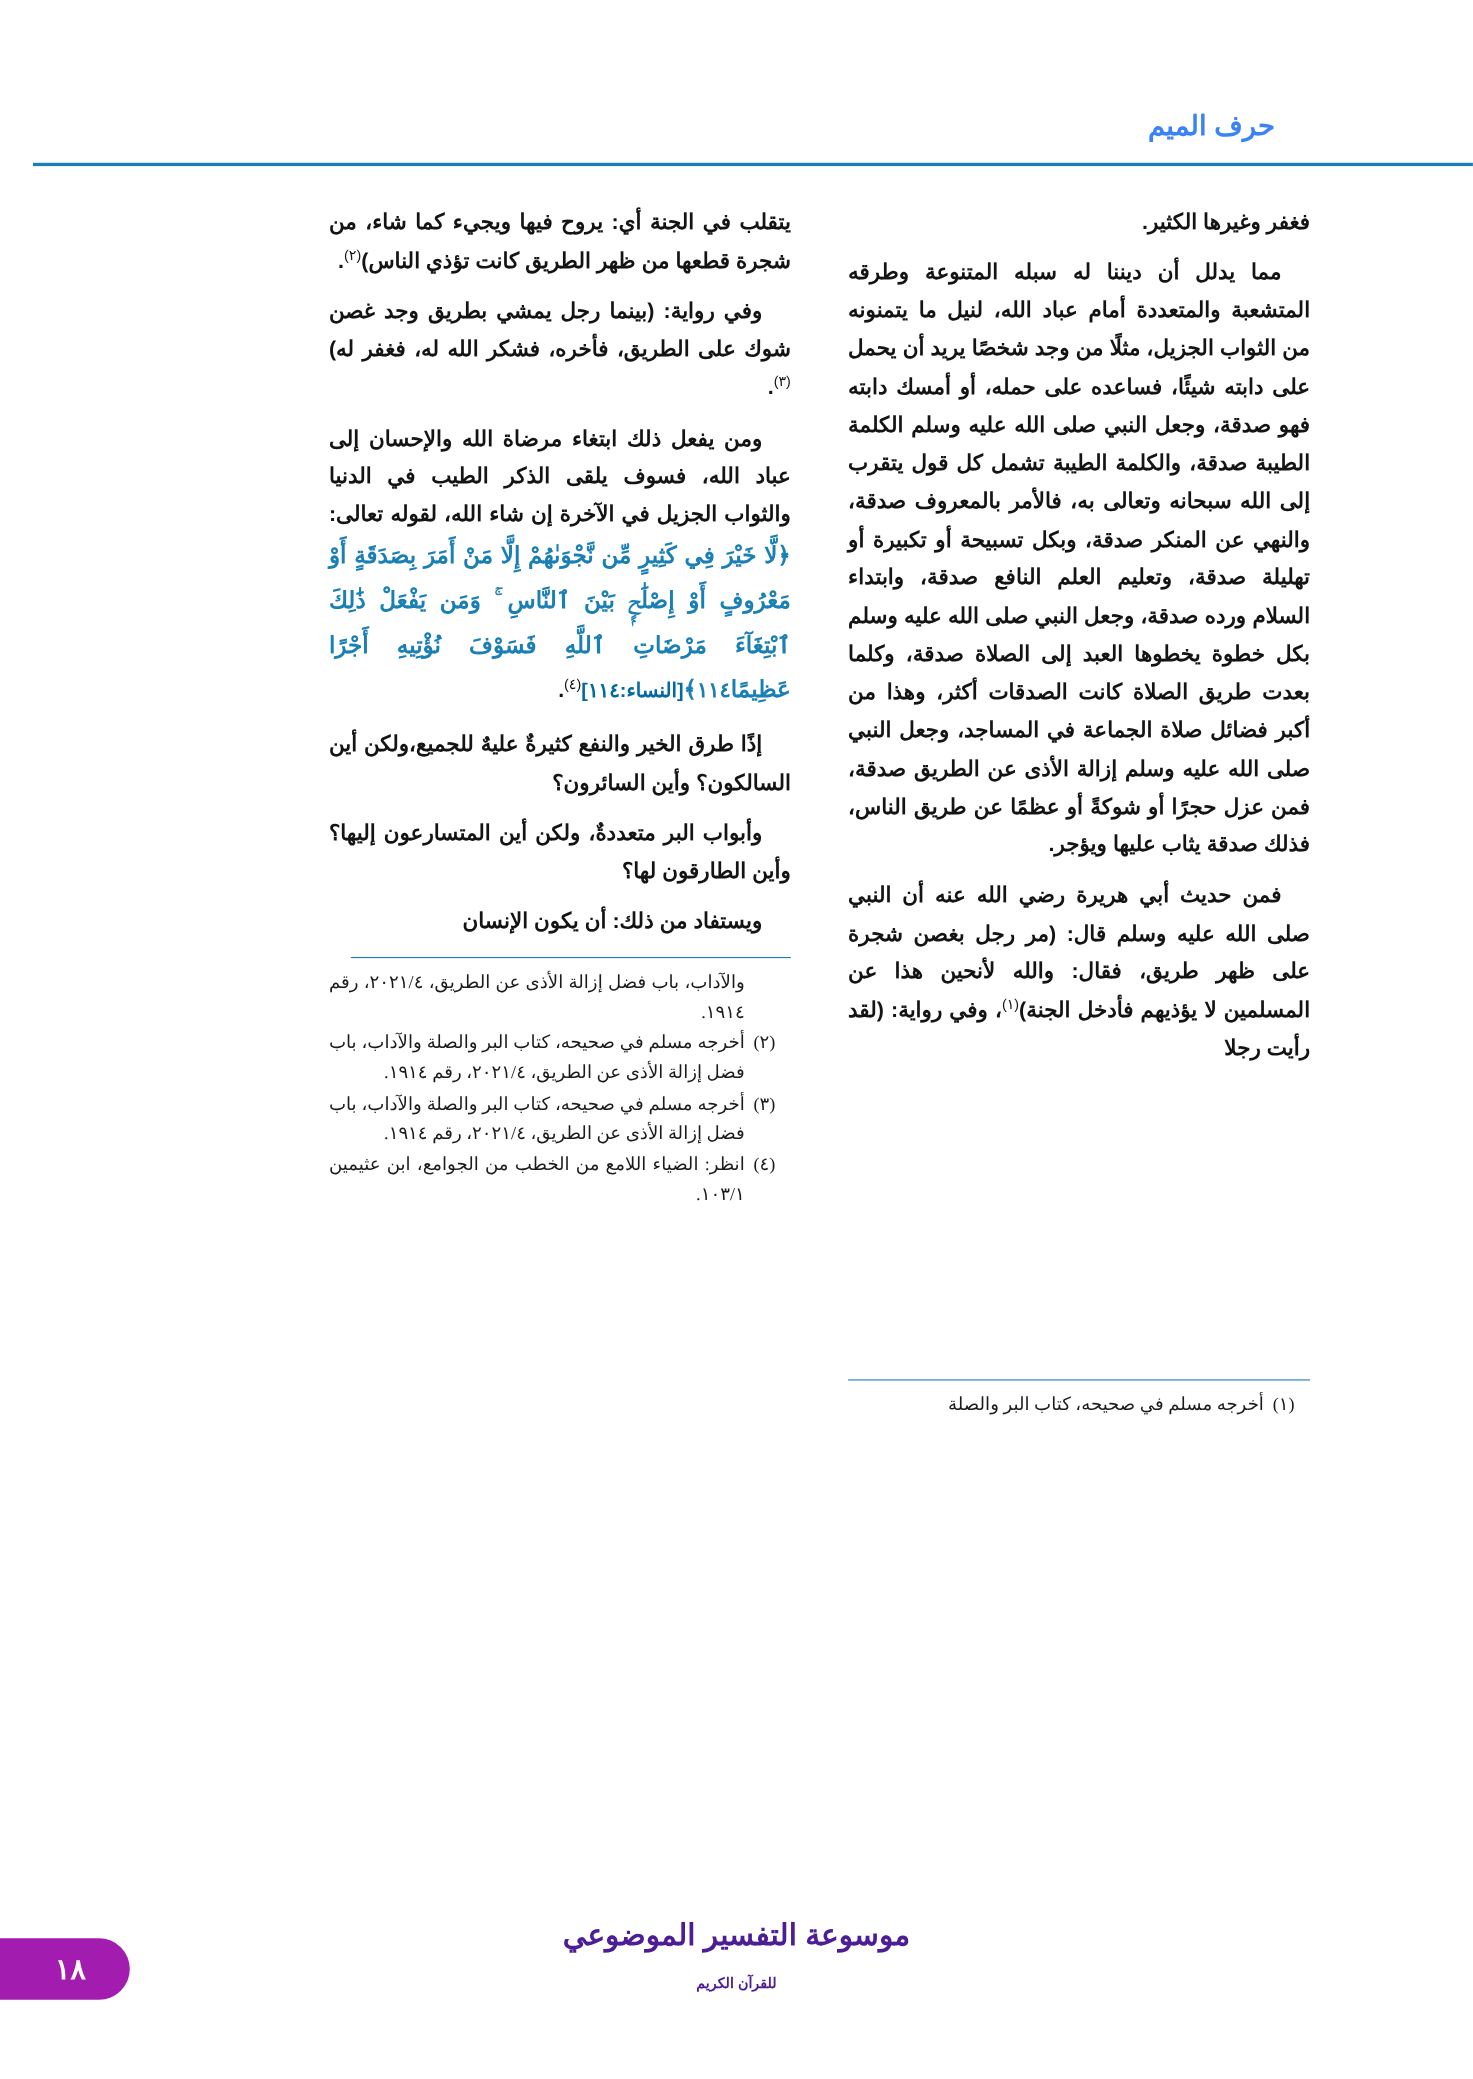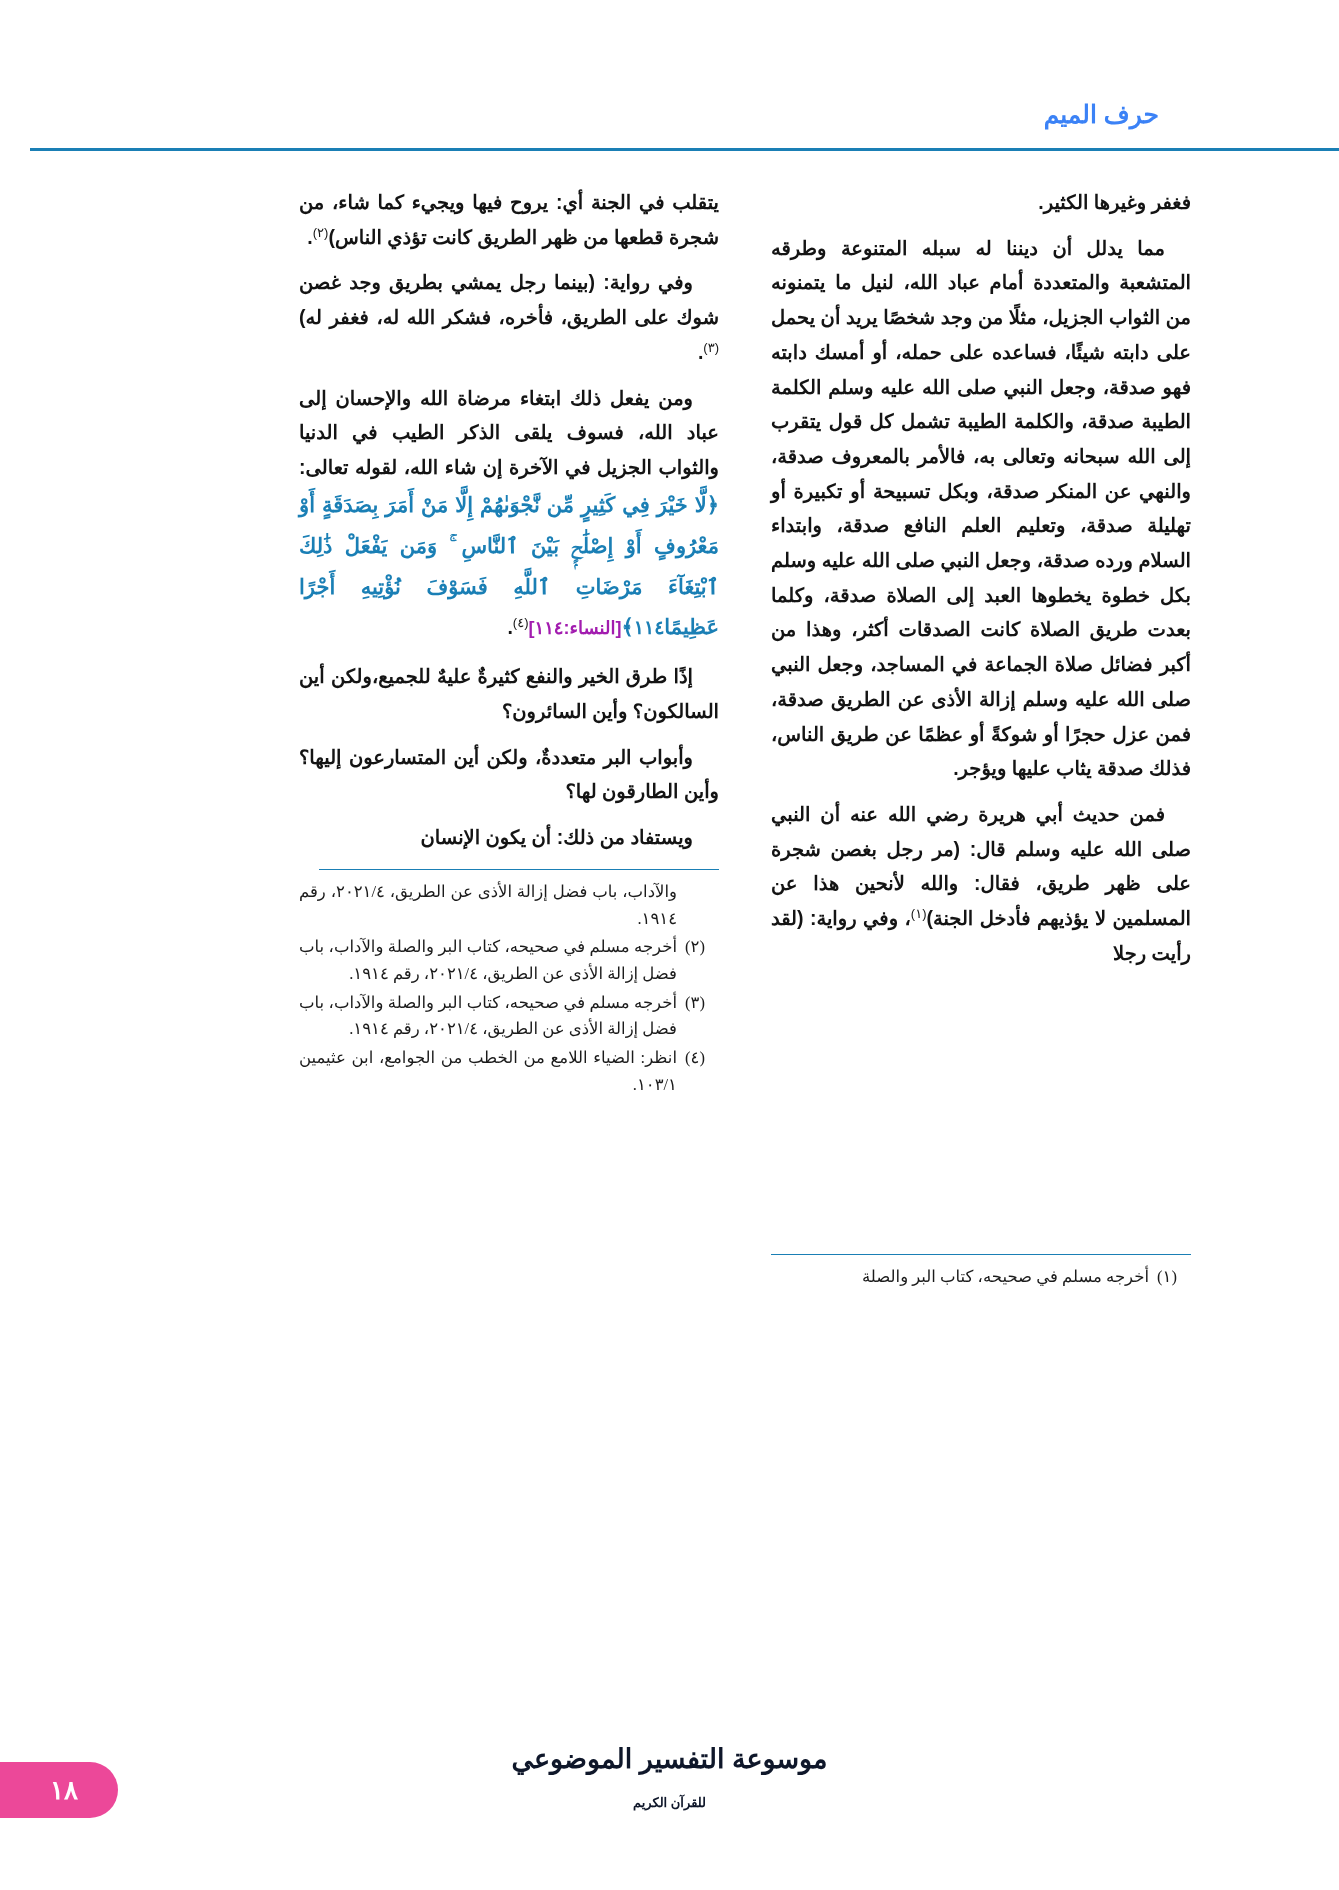--- a/index.html
+++ b/index.html
@@ -77,21 +77,21 @@
     line-height: 1.95;
     font-weight: bold;
     display: inline;
   }
   .verse-ornament {
     font-size: 19px;
     color: #1a7fb5;
   }
   .ref {
     font-weight: bold;
-    color: #a21caf;
+    color: #0369a1;
     font-size: 18px;
   }
   .sup {
     font-size: 13px;
     vertical-align: super;
     font-weight: normal;
   }
 
   
   .fn-sep {
@@ -146,40 +146,40 @@
     left: 0;
     right: 0;
     height: 90px;
   }
   .logo {
     position: absolute;
     right: 50%;
     transform: translateX(50%);
     bottom: 18px;
     text-align: center;
-    color: #0f172a;
+    color: #4c1d95;
     font-family: "Liberation Sans", sans-serif;
   }
   .logo-main {
     font-size: 27px;
     font-weight: bold;
     letter-spacing: -2px;
   }
   .logo-sub {
     font-size: 13px;
     font-weight: bold;
     margin-top: 20px;
   }
   .page-num {
     position: absolute;
     left: 0;
     bottom: 10px;
     width: 118px;
     height: 56px;
-    background: #ec4899;
+    background: #a21caf;
     border-top-right-radius: 28px;
     border-bottom-right-radius: 28px;
     color: #ffffff;
     font-family: "Liberation Sans", sans-serif;
     font-size: 26px;
     font-weight: bold;
     display: flex;
     align-items: center;
     justify-content: center;
     padding-left: 10px;

